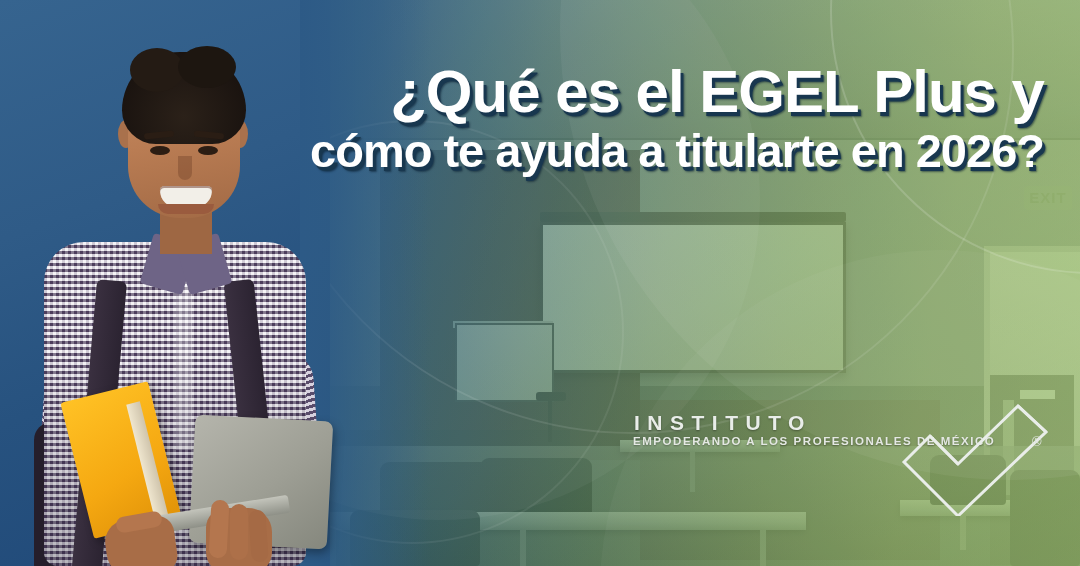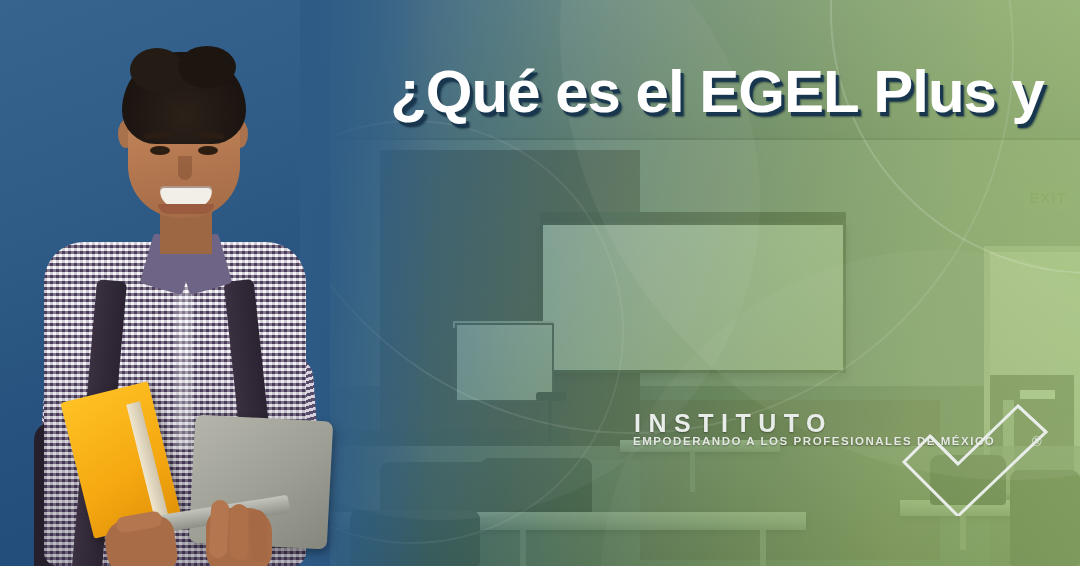--- a/index.html
+++ b/index.html
@@ -255,21 +255,21 @@
   
   .logo {
     position: absolute;
     left: 630px;
     top: 412px;
     width: 420px;
     height: 100px;
     color: #eef1ee;
   }
   .logo-instituto {
-    font-size: 25px;
+    font-size: 21px;
     font-weight: bold;
     letter-spacing: 7.5px;
     line-height: 22px;
     padding-left: 4px;
     color: #e9ede9;
     text-shadow: 0 1px 2px rgba(0,0,0,.35);
   }
   .logo-main {
     font-size: 53px;
     font-weight: bold;
@@ -545,20 +545,21 @@
     <div class="st-part hand-l"></div>
     <div class="st-part finger1"></div>
     <div class="st-part hand-r"></div>
     <div class="st-part fingr1"></div>
     <div class="st-part fingr2"></div>
     <div class="st-part fingr3"></div>
   </div>
 
   <div class="headline">
     <span class="l1">¿Qué es el EGEL Plus y</span>
+    <span class="l2">cómo te ayuda a titularte en 2026?</span>
   </div>
 
   <div class="logo">
     <div class="logo-instituto">INSTITUTO</div>
     <div class="logo-tag">EMPODERANDO A LOS PROFESIONALES DE MÉXICO</div>
 
     <svg class="logo-check" viewBox="0 0 150 112">
       <g fill="none" stroke="#e9ede9" stroke-width="3" stroke-linejoin="miter">
         <path d="M4 58 L30 32 L58 60 L118 2 L146 28 L58 112 Z"></path>
         <path d="M30 32 L58 60"></path>

